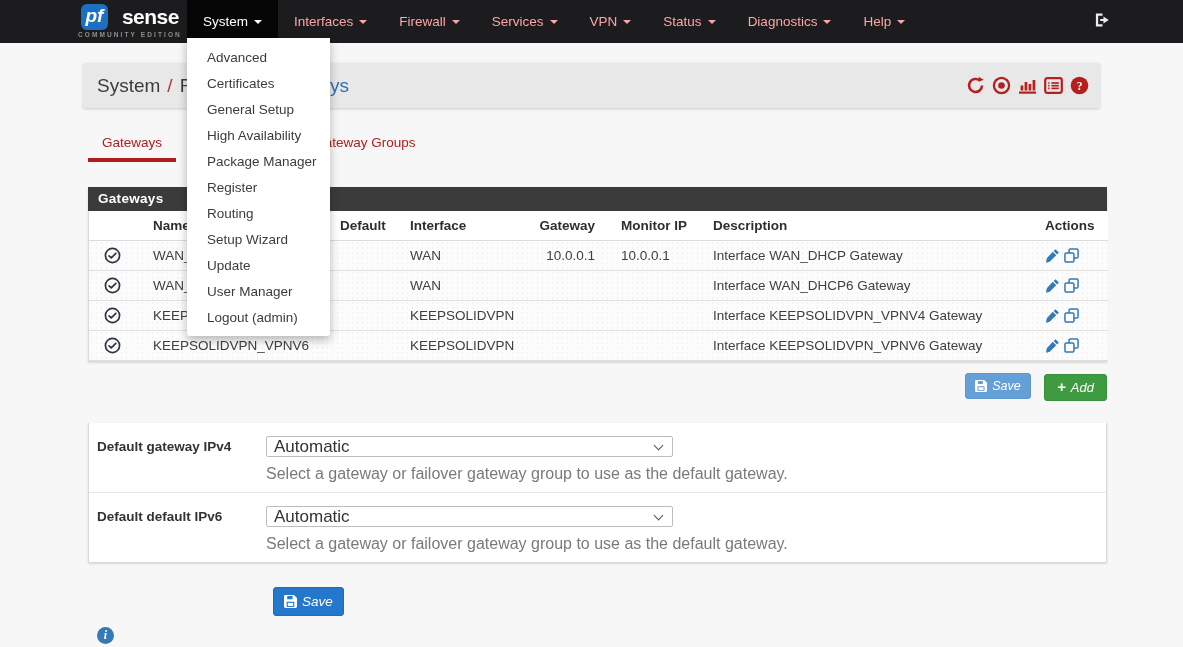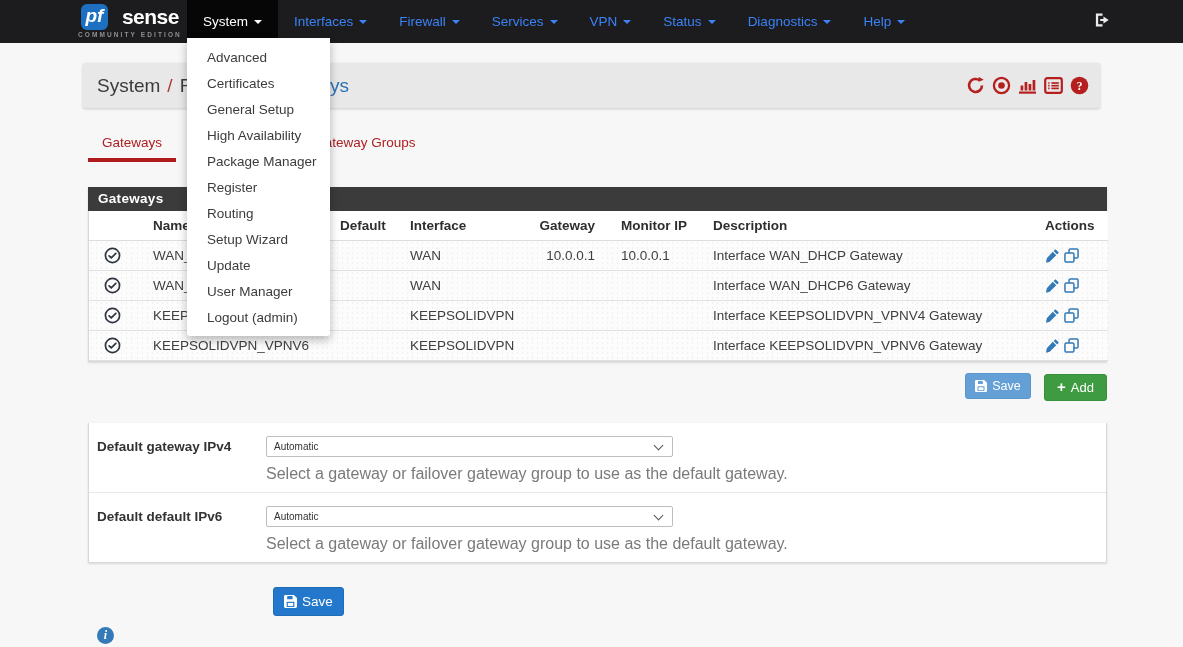--- a/index.html
+++ b/index.html
@@ -8,21 +8,21 @@
   .page { position:relative; width:1183px; height:647px; background:#f7f7f7; }
 
   
   .navbar { position:absolute; left:0; top:0; width:1183px; height:43px; background:#1c1c1e; display:flex; align-items:center; z-index:40; }
   .brand { position:absolute; left:78px; top:4px; display:flex; flex-direction:column; align-items:center; }
   .brand-top { display:flex; align-items:center; }
   .pf-box { width:27px; height:26px; background:#1d6fc1; border-radius:6px; color:#fff; font-weight:bold; font-style:italic; font-size:19px; display:flex; align-items:center; justify-content:center; padding-bottom:3px; }
   .brand-name { color:#fff; font-weight:bold; font-size:21px; letter-spacing:-0.5px; margin-left:14px; }
   .brand-sub { color:#8f8f8f; font-size:6.5px; letter-spacing:2.1px; margin-top:1px; font-weight:bold; }
   .nav-items { display:flex; margin-left:187px; }
-  .nav-item { color:#3b82f6; font-size:13.5px; line-height:43px; padding:0 16px; position:relative; cursor:pointer; white-space:nowrap; }
+  .nav-item { color:#fca5a5; font-size:13.5px; line-height:43px; padding:0 16px; position:relative; cursor:pointer; white-space:nowrap; }
   .nav-item.active { background:#060607; color:#fff; }
   .nav-item.active::after { content:""; position:absolute; left:0; right:0; bottom:0; height:5px; background:#b31b1c; }
   .caret { display:inline-block; width:0; height:0; border-left:4px solid transparent; border-right:4px solid transparent; border-top:4px solid currentColor; margin-left:6px; vertical-align:2px; }
   .logout-btn { position:absolute; right:72px; top:12px; cursor:pointer; }
 
   
   .dropdown { position:absolute; left:187px; top:38px; width:143px; background:#fff; box-shadow:0 4px 10px rgba(0,0,0,.28); border-radius:0 0 3px 3px; padding:6px 0; z-index:50; }
   .dropdown-item { font-size:13.5px; color:#3c3c3c; padding:5.5px 20px; cursor:pointer; white-space:nowrap; }
 
   
@@ -54,35 +54,35 @@
   table.gw th.cell-if, table.gw td.cell-if { padding-left:15px; }
   table.gw th.cell-gw, table.gw td.cell-gw { text-align:right; padding-right:15px; }
   table.gw th.cell-mon, table.gw td.cell-mon { padding-left:11px; }
   table.gw th.cell-desc, table.gw td.cell-desc { padding-left:8px; }
   td.cell-status { text-align:center; }
   td.cell-status svg { vertical-align:middle; }
   .row-actions { display:flex; gap:4px; align-items:center; }
   .row-actions svg { cursor:pointer; }
 
   
-  .btn { display:inline-flex; align-items:center; gap:5px; border-radius:3px; color:#fff; font-size:12.5px; cursor:pointer; border:1px solid transparent; }
+  .btn { display:inline-flex; align-items:center; gap:5px; border-radius:3px; color:#fff; font-size:12.5px; cursor:pointer; border:1px solid transparent;font-style:italic; }
   .btn svg { display:block; }
   .table-btns { position:absolute; left:88px; top:373px; width:1019px; text-align:right; }
   .btn-save-light { background:#649fd6; border-color:#5b96cd; padding:5px 9px; margin-right:9px; }
   .btn-add { background:#3f9b41; border-color:#38913a; padding:5px 12px; font-size:13px; }
   .plus-glyph { font-size:15px; font-weight:bold; line-height:10px; }
   .btn-save-primary { position:absolute; left:273px; top:587px; background:#2478cb; border-color:#1f6cb8; padding:6px 10px; font-size:13.5px; }
 
   
   .dg-panel { left:88px; top:423px; width:1019px; }
   .form-row { display:flex; padding:13px 0 9px; border-bottom:1px solid #e7e7e7; background:#fff; }
   .form-row:last-child { border-bottom:none; }
   .form-label { width:177px; padding-left:8px; font-size:13.5px; font-weight:bold; color:#333; padding-top:3px; }
   .form-field { flex:1; }
-  .select-box { position:relative; width:407px; height:21px; background:#fff; border:1px solid #bdbdbd; border-radius:2px; font-size:10px; color:#333; line-height:19px; padding-left:7px; cursor:pointer; }
+  .select-box { position:relative; width:407px; height:21px; background:#fff; border:1px solid #bdbdbd; border-radius:2px; font-size:17px; color:#333; line-height:19px; padding-left:7px; cursor:pointer; }
   .sel-chevron { position:absolute; right:10px; top:4.5px; width:7px; height:7px; border-right:1.6px solid #555; border-bottom:1.6px solid #555; transform:rotate(45deg); }
   .help-text { font-size:16px; color:#7a7a7a; margin-top:8px; }
 
   
   .info-icon { position:absolute; left:97px; top:627px; width:17px; height:17px; border-radius:50%; background:#337ab7; color:#fff; font-family:"Liberation Serif", serif; font-style:italic; font-weight:bold; font-size:12px; text-align:center; line-height:17px; cursor:pointer; }
 </style>
 </head>
 <body>
 
 <div class="page">

